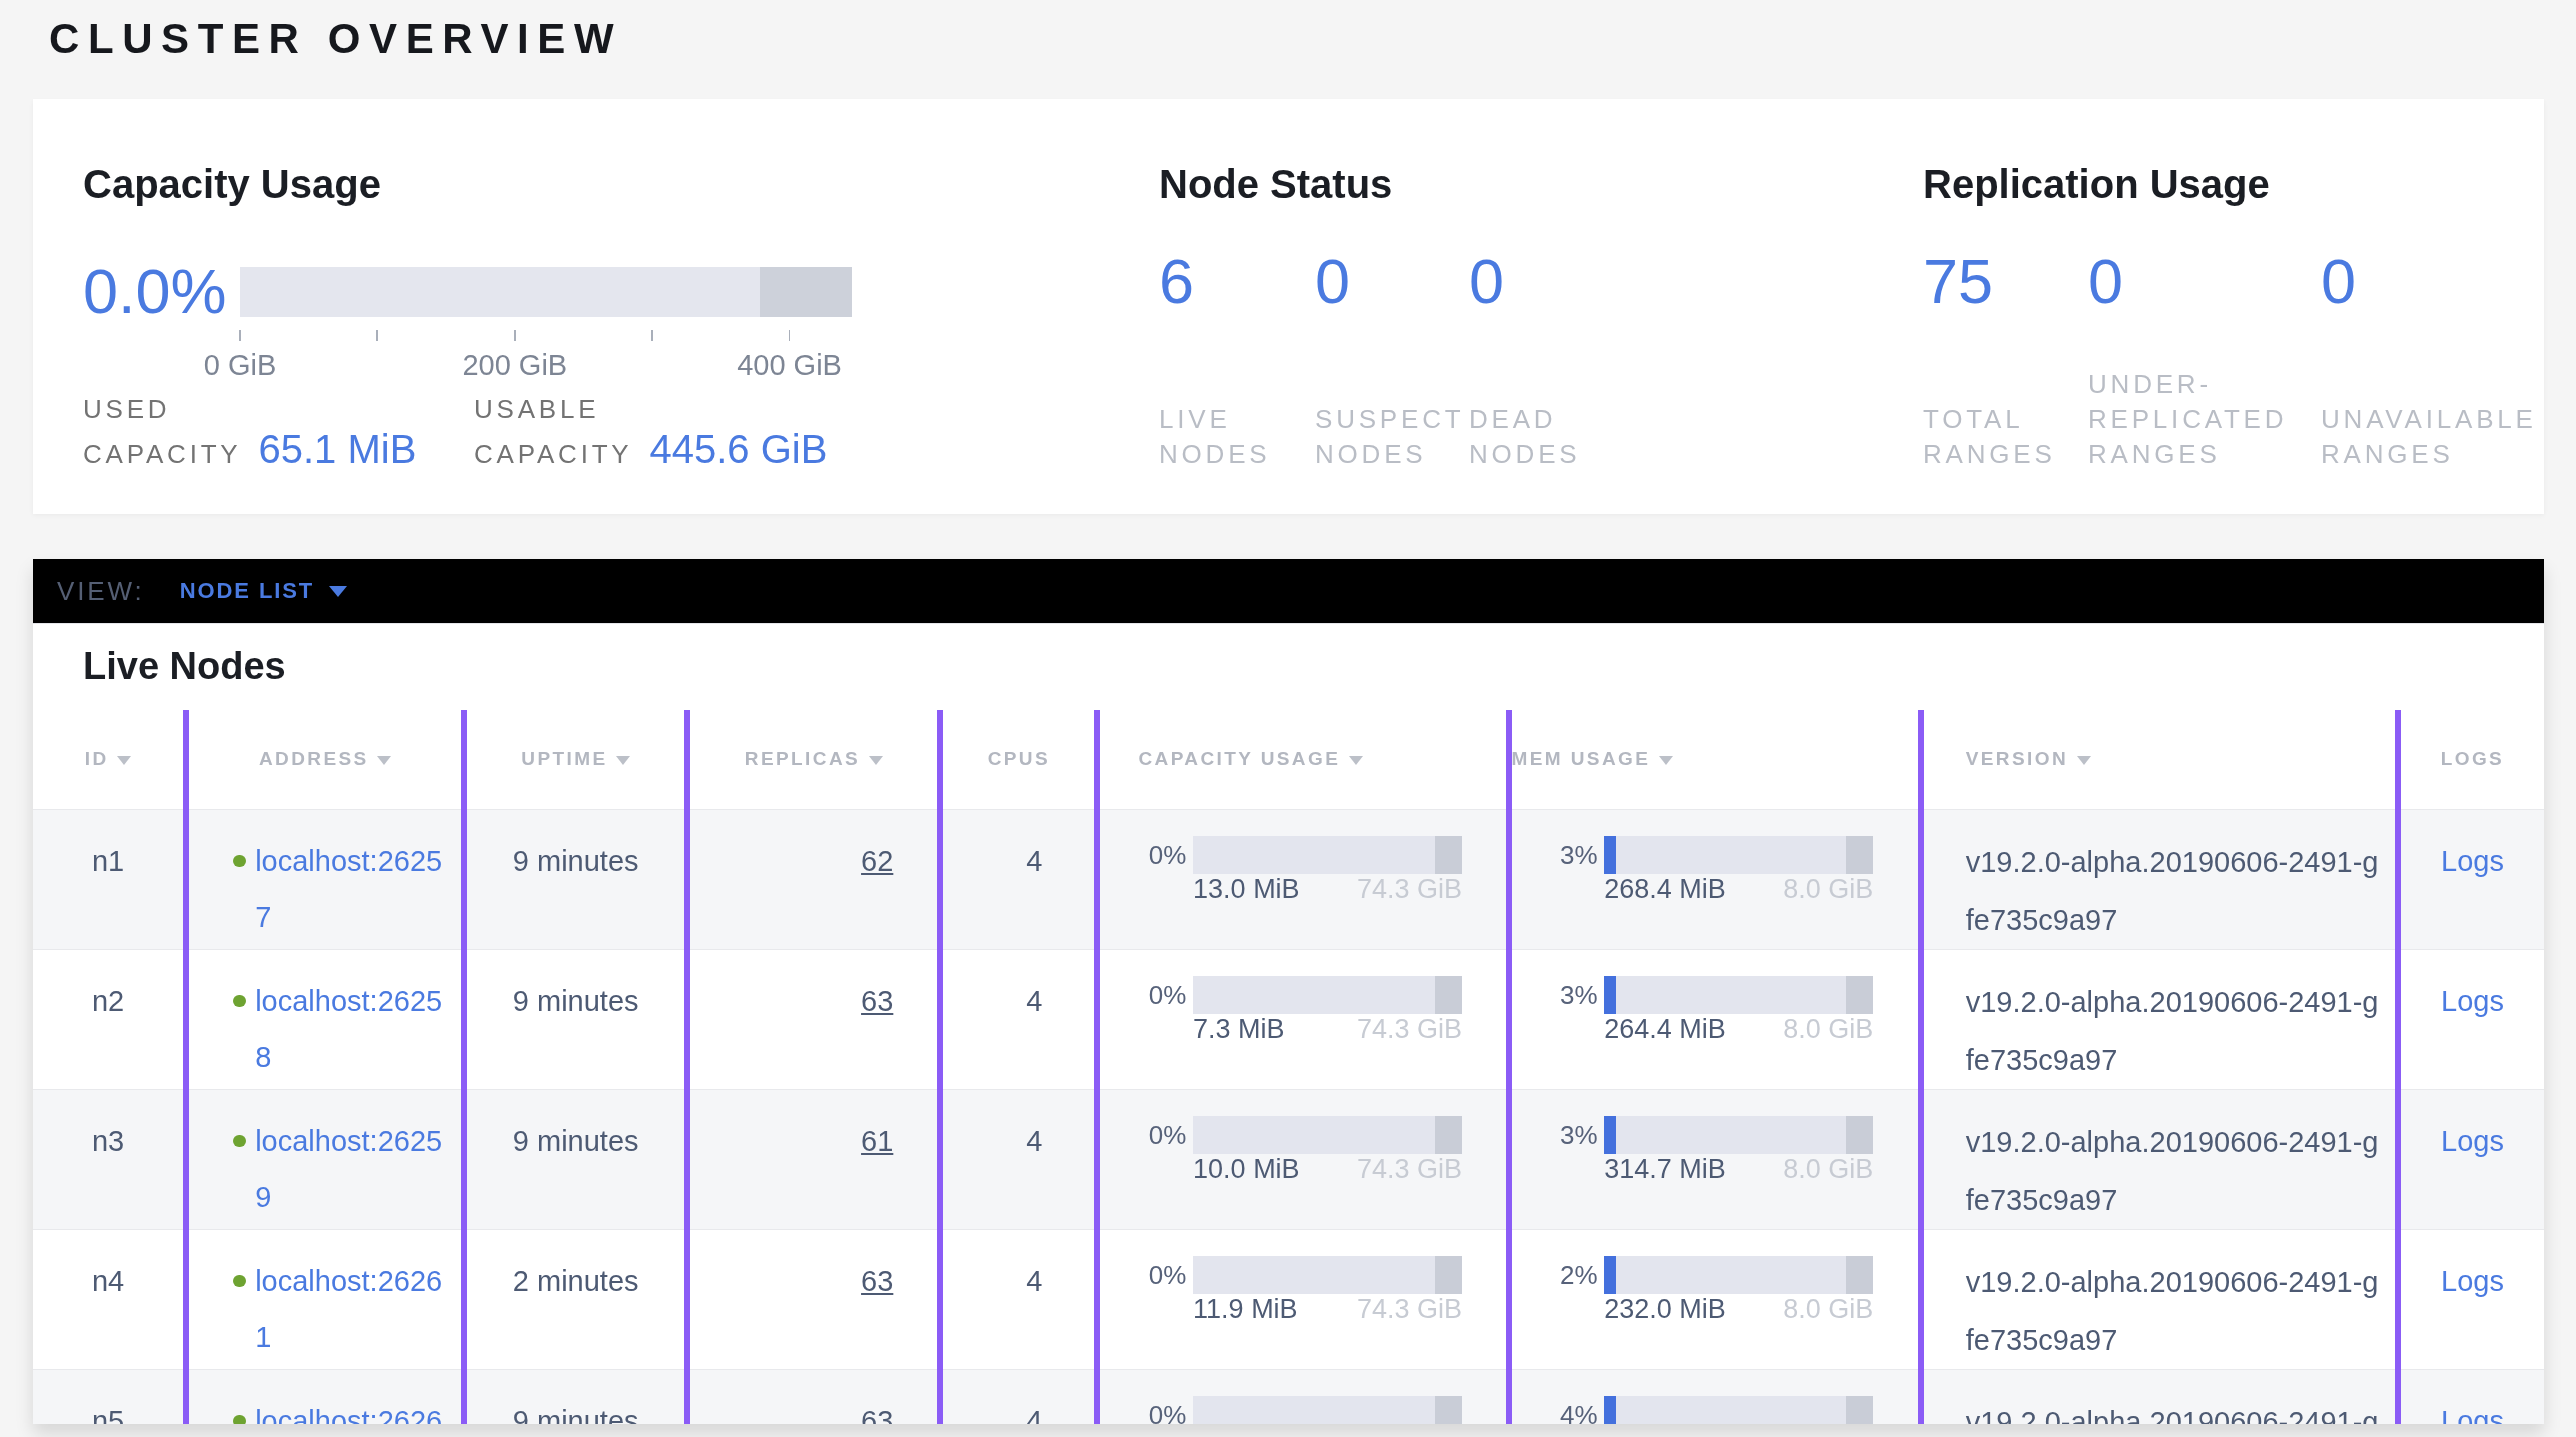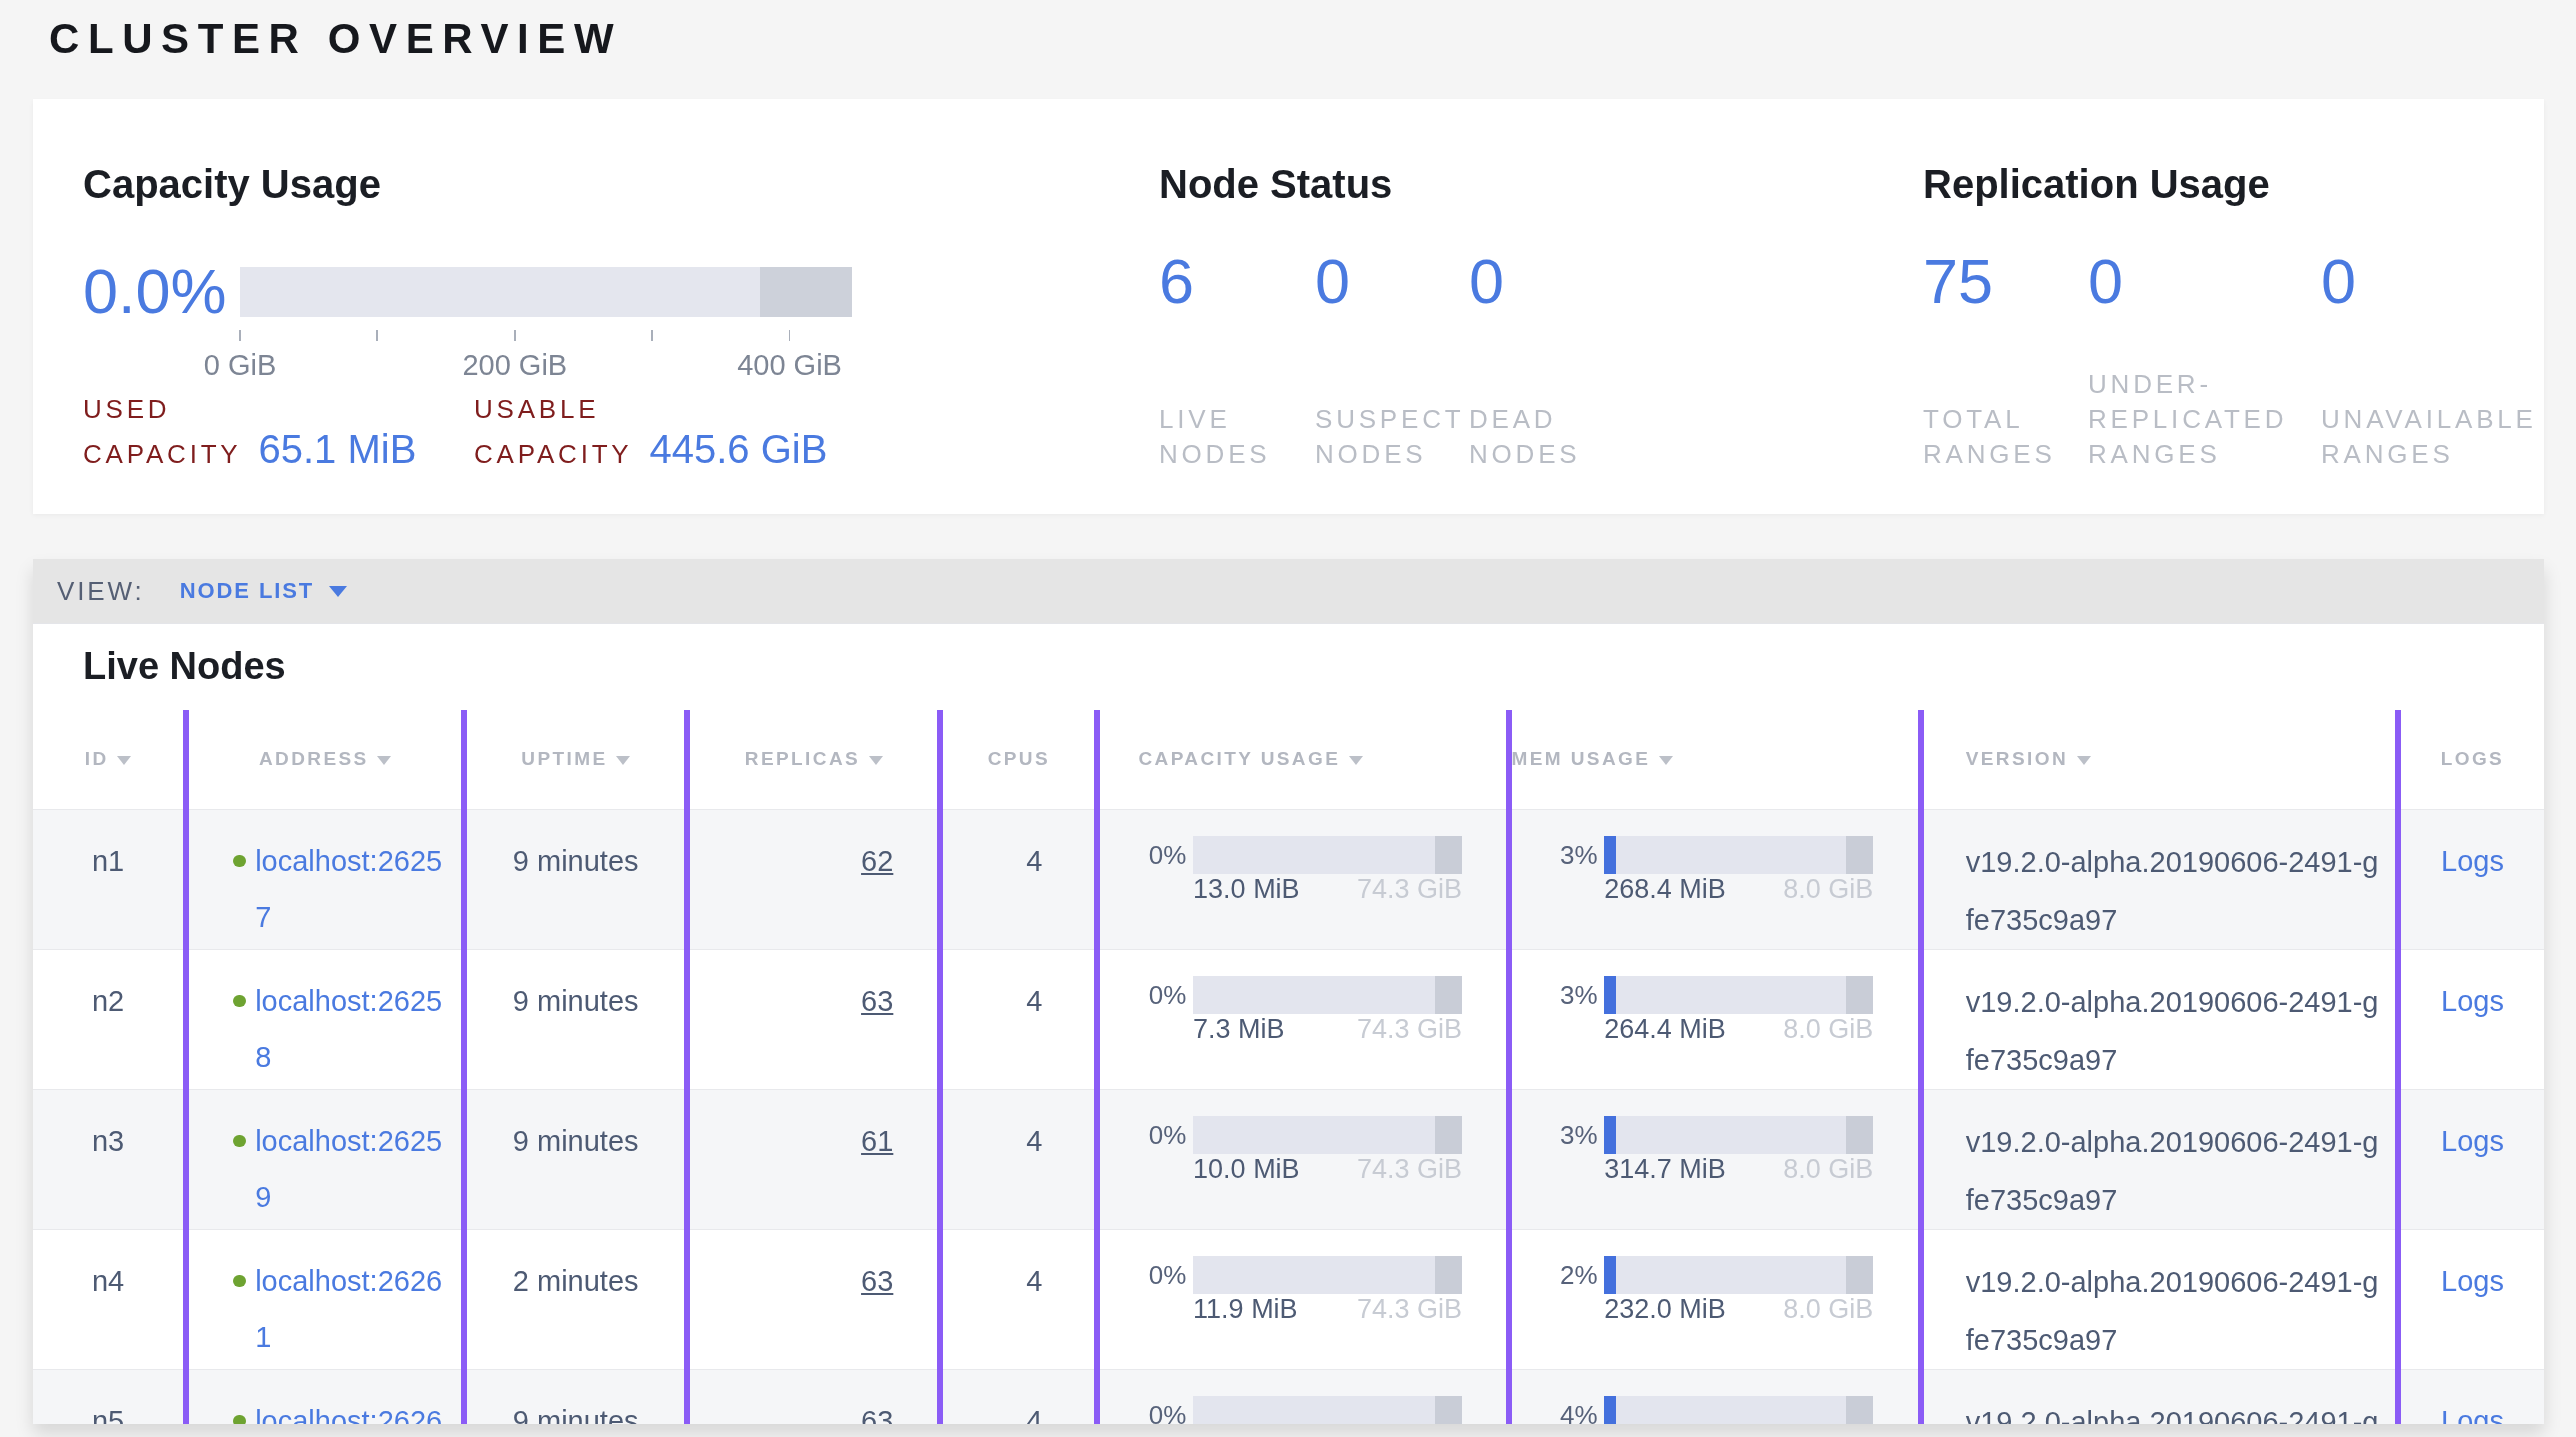--- a/index.html
+++ b/index.html
@@ -27,38 +27,38 @@
   #cap-bar { position:relative; width:612px; height:50px; background:#e4e6ee; }
   #cap-bar-dark { position:absolute; top:0; bottom:0; right:0; width:15%;
     background:#cdd1da; }
   #cap-axis { position:relative; width:612px; height:67px; margin-top:12.5px; }
   .tick { position:absolute; top:0; width:1.9px; height:11.5px; background:#a9afba; }
   .tick-label { position:absolute; top:19px; transform:translateX(-50%);
     font-size:29px; color:#7d8594; white-space:nowrap; }
 
   .cap-stats-row { position:absolute; bottom:42px; left:0; display:flex; }
   .cap-stat { width:391px; }
-  .cap-stat-label { font-size:26px; letter-spacing:3.8px; color:#7f1d1d;
+  .cap-stat-label { font-size:26px; letter-spacing:3.8px; color:#737373;
     line-height:36px; }
   .cap-line2 { display:inline-flex; align-items:baseline; }
   .cap-value { font-size:40px; font-weight:500; color:#4a7ae0;
     letter-spacing:0; margin-left:17px; }
 
   .stat-numbers-row { position:absolute; top:146px; left:0; display:flex; }
   .stat-labels-row  { position:absolute; bottom:42px; left:0; display:flex;
     align-items:flex-end; }
   .stat-value { font-size:63px; line-height:73px; font-weight:500; color:#4a7ae0; }
   .stat-label div { font-size:26px; letter-spacing:3.8px; color:#b9bdc5;
     line-height:35px; }
 
   
   #card-nodes { left:33px; top:559px; width:2511px; height:865px;
     background:#ffffff; overflow:hidden; box-shadow:0 9.6px 17px rgba(0,0,0,.13); }
-  #view-bar { height:65px; background:#e5e5e5; border-bottom:1px solid #e4e5e9;
-    display:flex; align-items:center; padding-left:24px; }
+  #view-bar { height:65px; background:#000000; border-bottom:1px solid #e4e5e9;
+    display:flex; align-items:center; padding-left:24px;text-decoration:underline; }
   #view-label { font-size:26px; letter-spacing:2.9px; color:#555f74; }
   #view-selected { font-size:22px; letter-spacing:1.9px; color:#4a7ae0;
     font-weight:600; margin-left:35px; cursor:pointer; display:flex;
     align-items:center; }
   #view-caret { display:inline-block; width:0; height:0; margin-left:15.3px;
     border-left:9.6px solid transparent; border-right:9.6px solid transparent;
     border-top:11.5px solid #4a7ae0; }
   #live-nodes-title { margin:21px 0 0 50px; font-size:38px; font-weight:700;
     color:#1b1e24; }
 

